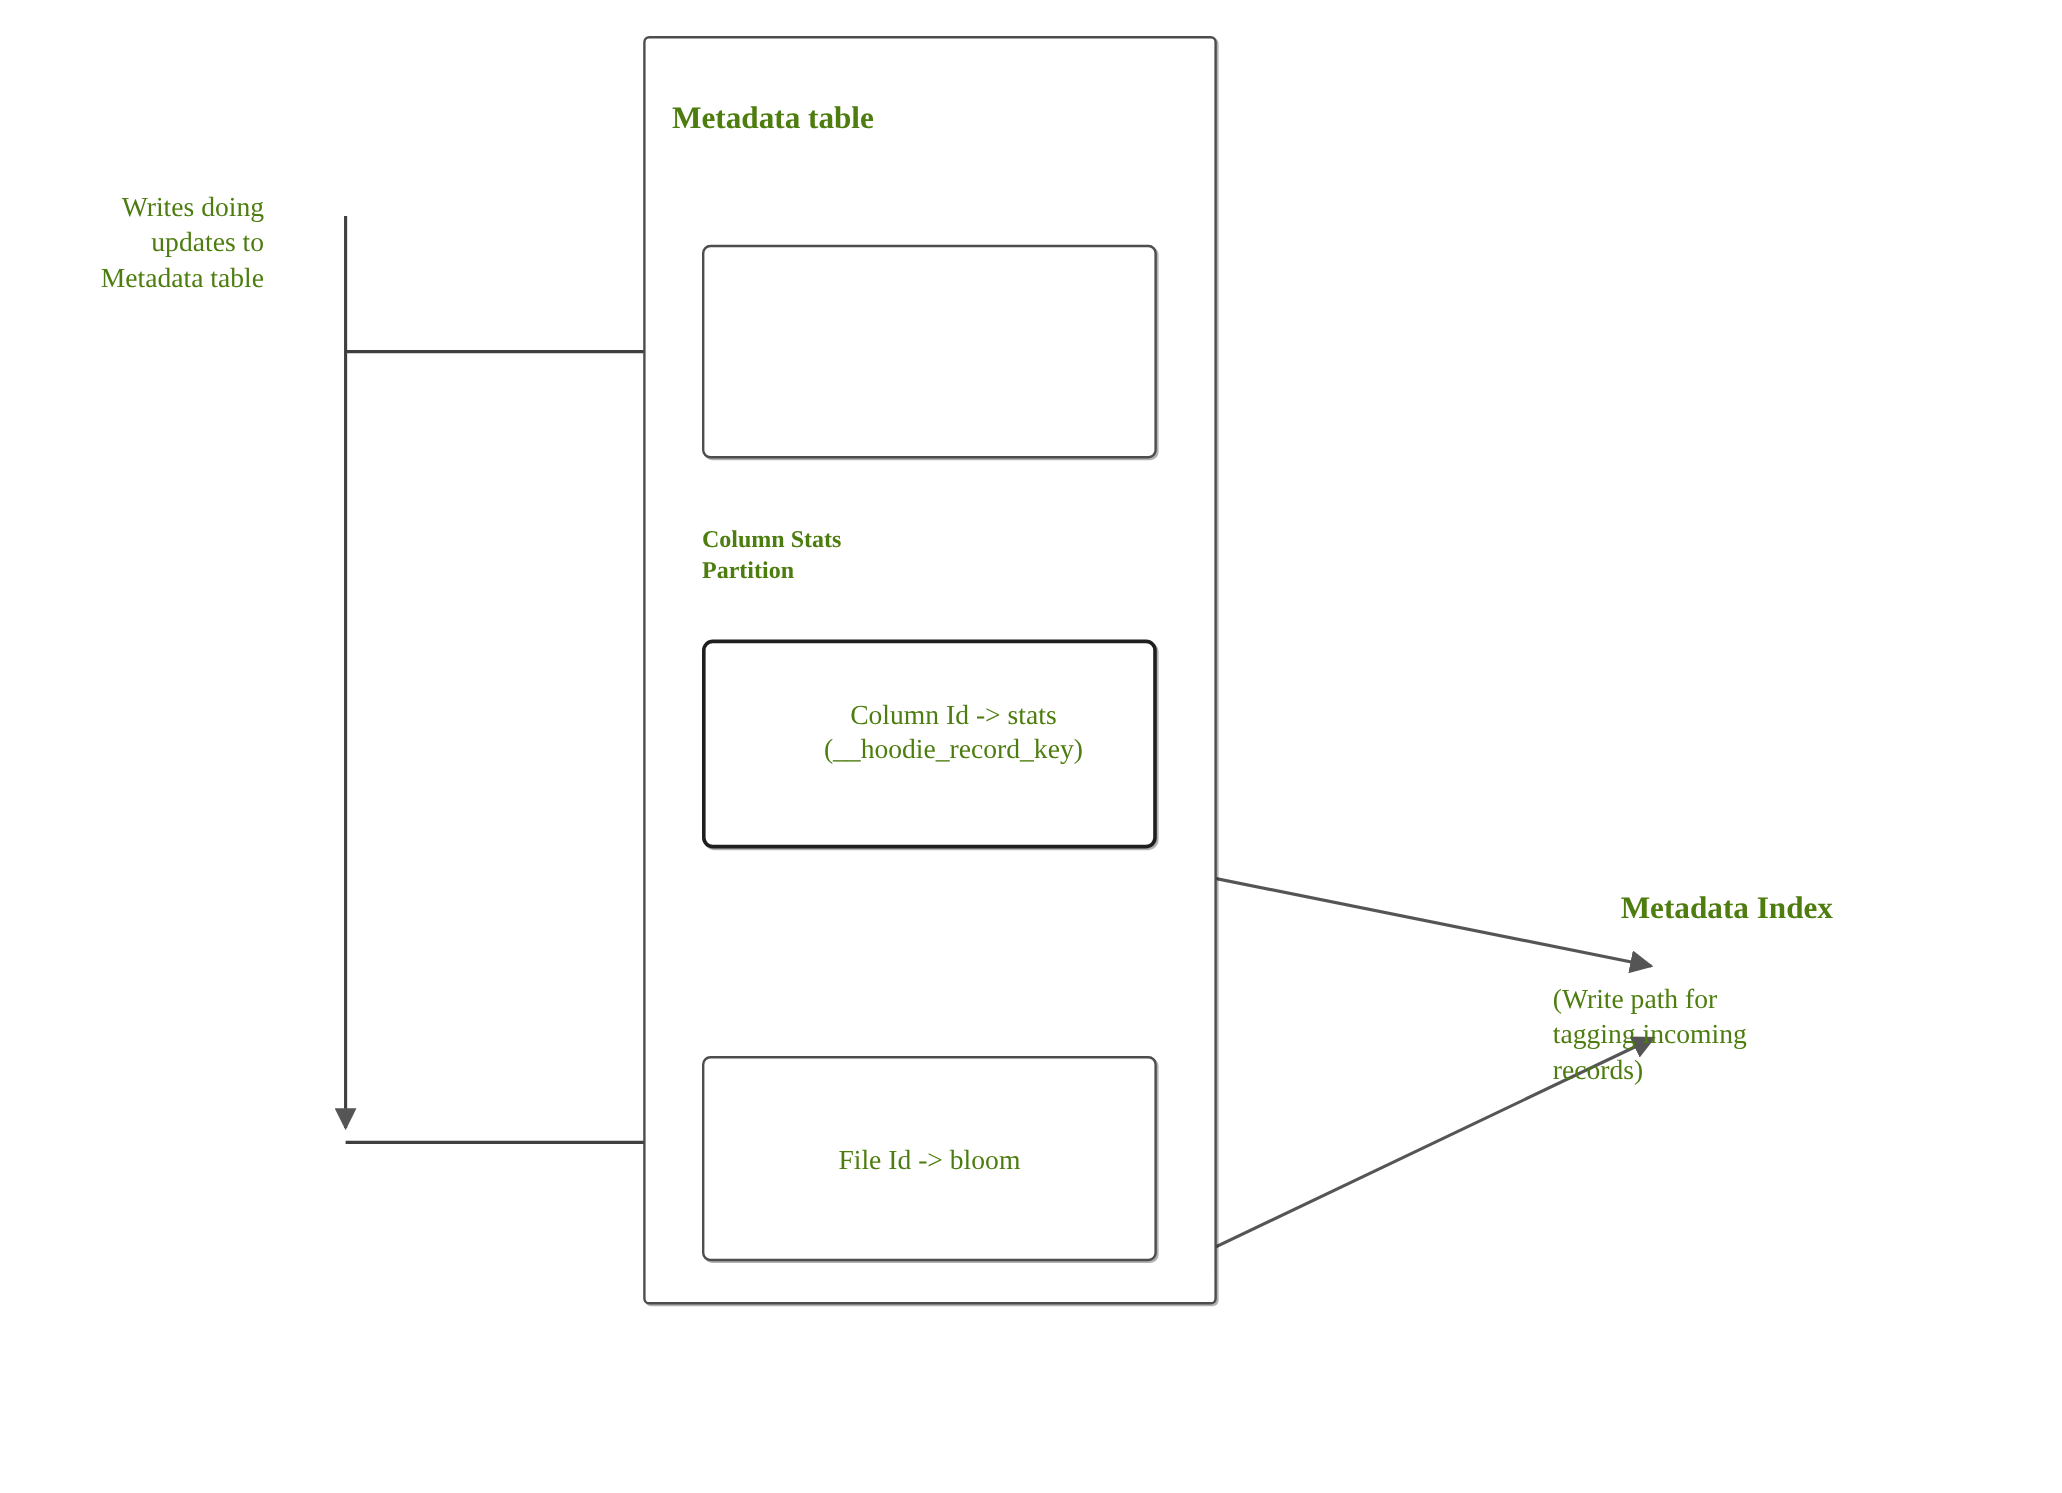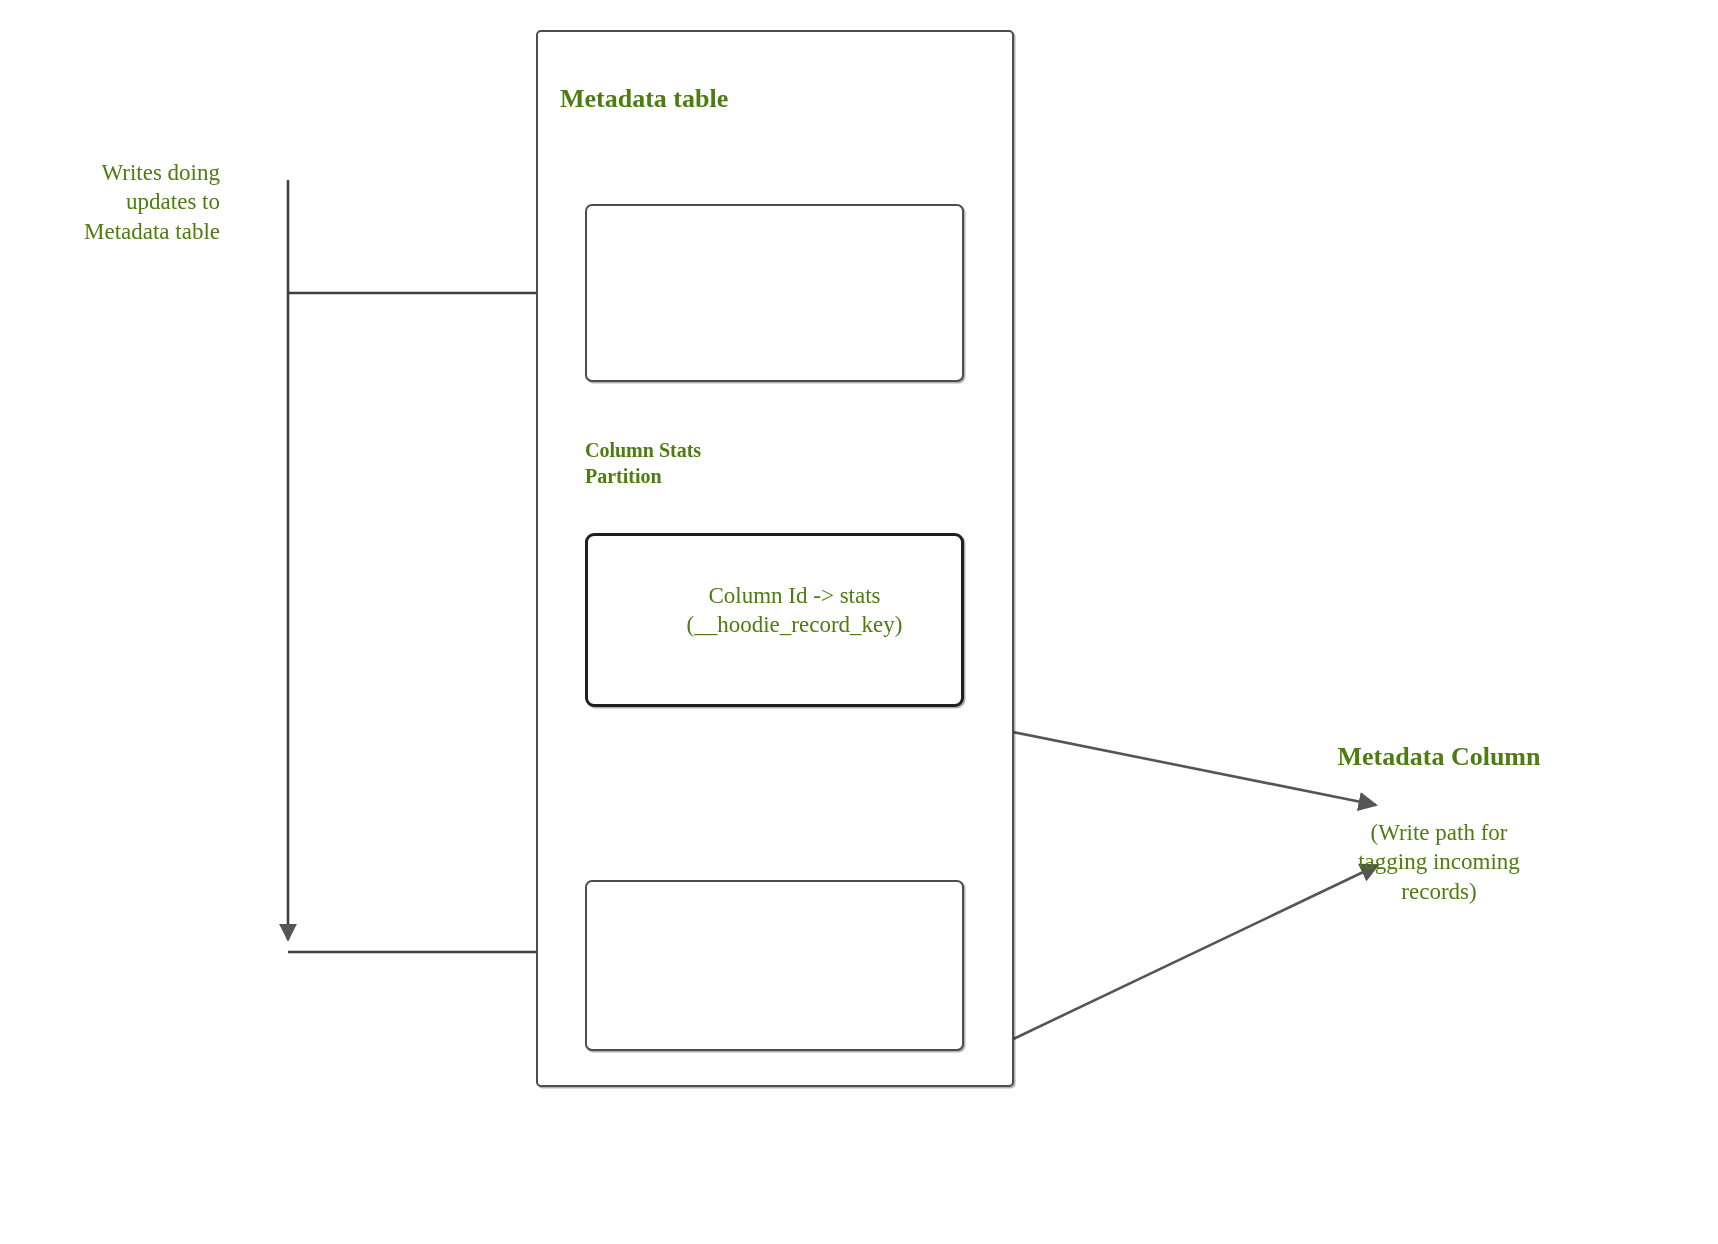--- a/index.html
+++ b/index.html
@@ -134,21 +134,21 @@
     width: 290px;
     font-size: 26px;
     font-weight: bold;
     text-align: center;
   }
   #index-caption {
     left: 1294px;
     top: 818px;
     width: 290px;
     font-size: 23px;
-    text-align: center;
+    text-align: left;
   }
 </style>
 </head>
 <body>
 
 <div id="canvas">
 
   <svg id="wires" viewBox="0 0 1718 1244" width="1718" height="1244" xmlns="http://www.w3.org/2000/svg">
     <defs>
       <marker id="arrow-right" viewBox="0 0 10 10" refX="9" refY="5" markerWidth="7.5" markerHeight="7.5" orient="auto-start-reverse">
@@ -179,24 +179,25 @@
 
   <div class="label" id="heading-colstats">Column Stats
 Partition</div>
 
   <div class="box" id="colstats-box"></div>
   <div class="label" id="colstats-text">Column Id  -&gt; stats
 (__hoodie_record_key)</div>
 
 
   <div class="box" id="bloom-box"></div>
+  <div class="label" id="bloom-text">File Id -&gt; bloom</div>
 
   <div class="label" id="writes-label">Writes doing
 updates to
 Metadata table</div>
 
-  <div class="label" id="index-title">Metadata Column</div>
+  <div class="label" id="index-title">Metadata Index</div>
 
   <div class="label" id="index-caption">(Write path for
 tagging incoming
 records)</div>
 
 </div>
 
 </body></html>

